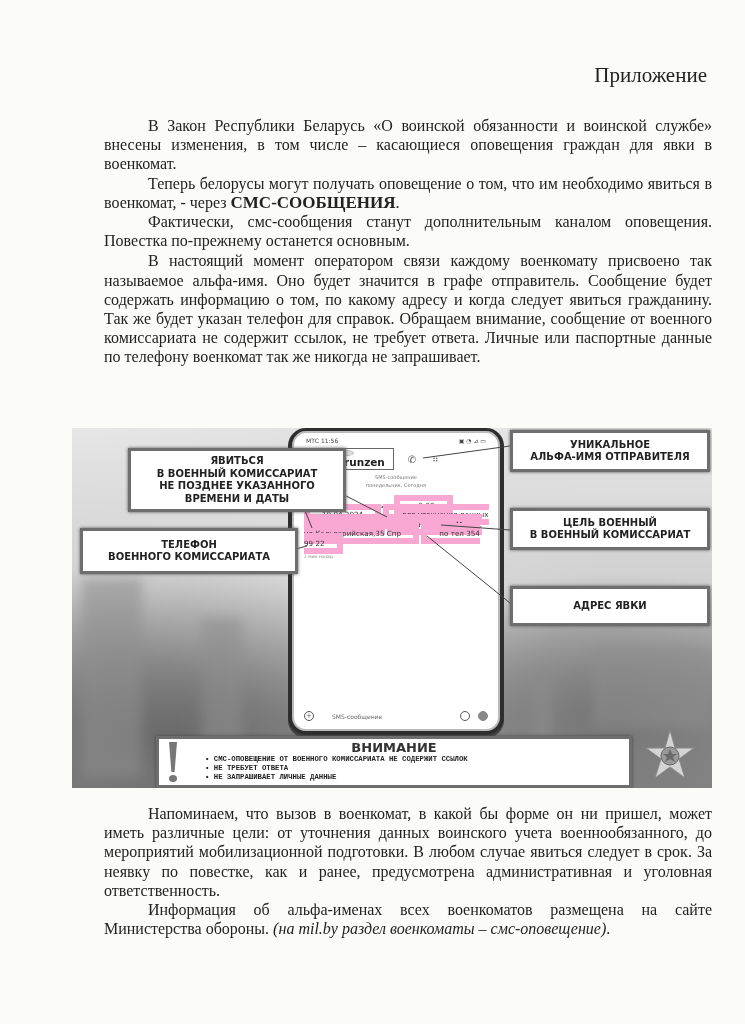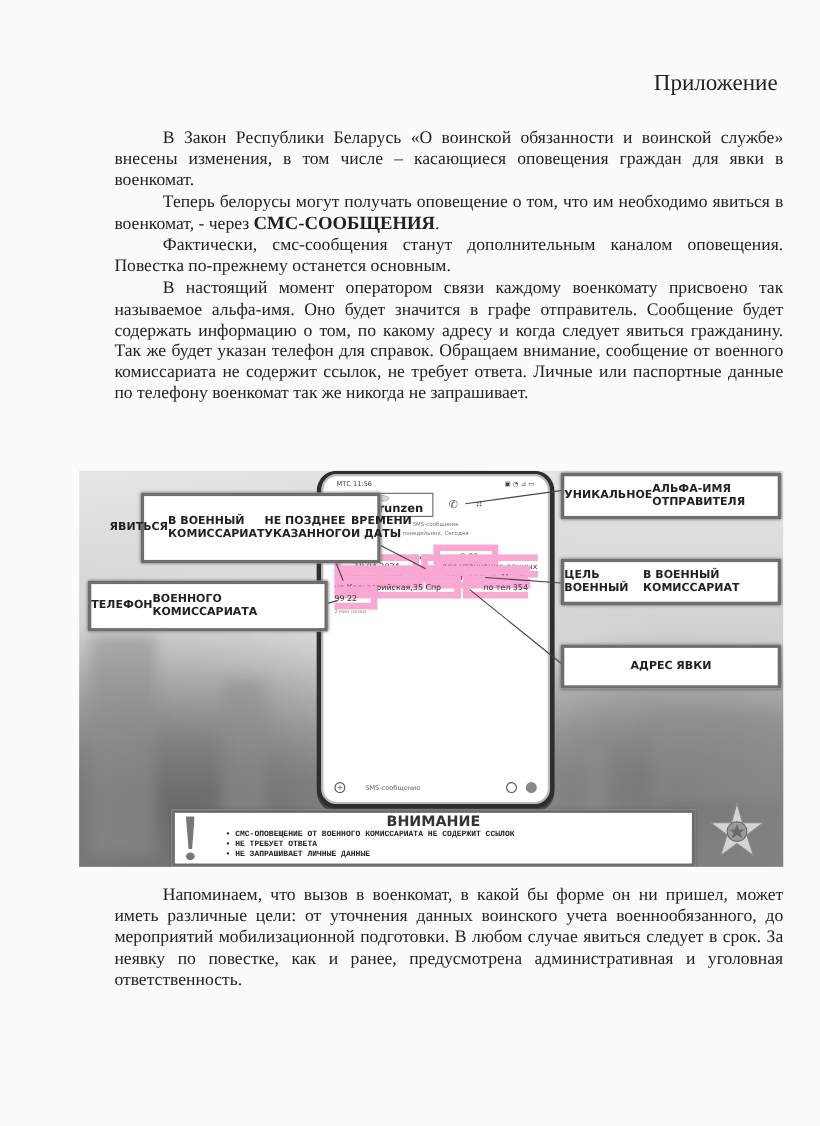--- a/index.html
+++ b/index.html
@@ -24,21 +24,21 @@
       background:
         radial-gradient(ellipse at 15% 85%, #6a6a6a 0%, rgba(90,90,90,0) 40%),
         radial-gradient(ellipse at 85% 80%, #747474 0%, rgba(110,110,110,0) 35%),
         radial-gradient(ellipse at 40% 30%, #dcdcdc 0%, rgba(220,220,220,0) 50%),
         linear-gradient(180deg, #e6e6e6 0%, #cfcfcf 45%, #9c9c9c 80%, #8a8a8a 100%);
     }
     .blur-shape { position: absolute; background: #8e8e8e; filter: blur(6px); opacity: .55; }
     .callout {
       position: absolute; background: #fff; border: 3px solid #6e6e6e; box-shadow: 0 0 3px #555;
       font-family: "DejaVu Sans", sans-serif; font-weight: bold; font-size: 10px; line-height: 12.5px;
-      text-align: left; color: #222; display: flex; flex-direction: row; justify-content: center; align-items: center;
+      text-align: right; color: #222; display: flex; flex-direction: column; justify-content: center; align-items: center;
     }
     #c-appear { left: 8px; top: 20px; width: 212px; height: 58px; margin-left: 48px; }
     #c-phone { left: 8px; top: 100px; width: 212px; height: 40px; }
     #c-alpha { left: 438px; top: 2px; width: 194px; height: 36px; }
     #c-purpose { left: 438px; top: 80px; width: 194px; height: 36px; }
     #c-address { left: 438px; top: 158px; width: 194px; height: 34px; }
 
     .phone {
       position: absolute; left: 216px; top: 0px; width: 208px; height: 300px;
       background: #fff; border: 4px solid #2e2e2e; border-radius: 18px; border-top-width: 3px;
@@ -174,15 +174,16 @@
 
     <svg class="emblem" viewBox="0 0 56 56">
       <polygon points="28,2 33,20 52,20 37,31 43,50 28,39 13,50 19,31 4,20 23,20" fill="#d4d4d4" stroke="#888" stroke-width="1"></polygon>
       <circle cx="28" cy="28" r="9" fill="#9a9a9a" stroke="#666" stroke-width="1"></circle>
       <polygon points="28,21 30,26 35,26 31,29 33,34 28,31 23,34 25,29 21,26 26,26" fill="#6a6a6a"></polygon>
     </svg>
   </div>
 
   <div class="text" id="outro">
     <p>Напоминаем, что вызов в военкомат, в какой бы форме он ни пришел, может иметь различные цели: от уточнения данных воинского учета военнообязанного, до мероприятий мобилизационной подготовки. В любом случае явиться следует в срок. За неявку по повестке, как и ранее, предусмотрена административная и уголовная ответственность.</p>
+    <p><span>Информация об альфа-именах всех военкоматов размещена на сайте Министерства обороны. </span><span class="italic">(на mil.by раздел военкоматы – смс-оповещение)</span><span>.</span></p>
   </div>
 
 </div>
 
 </body></html>

